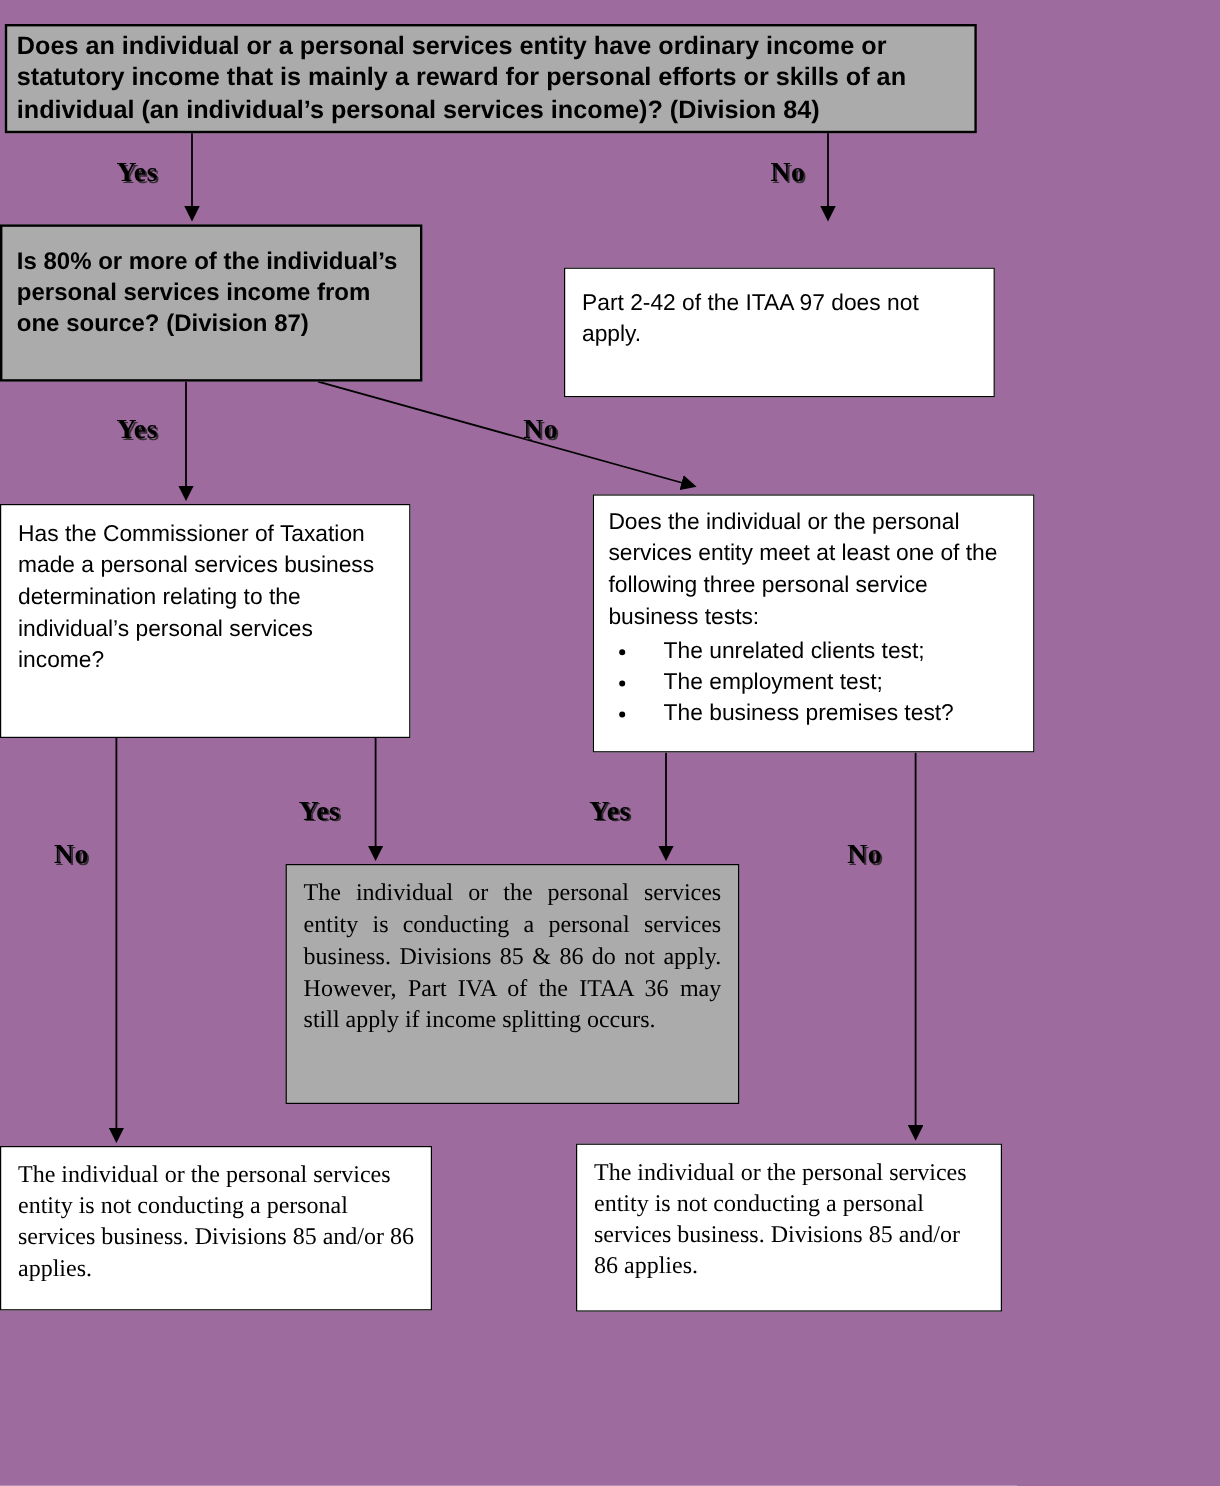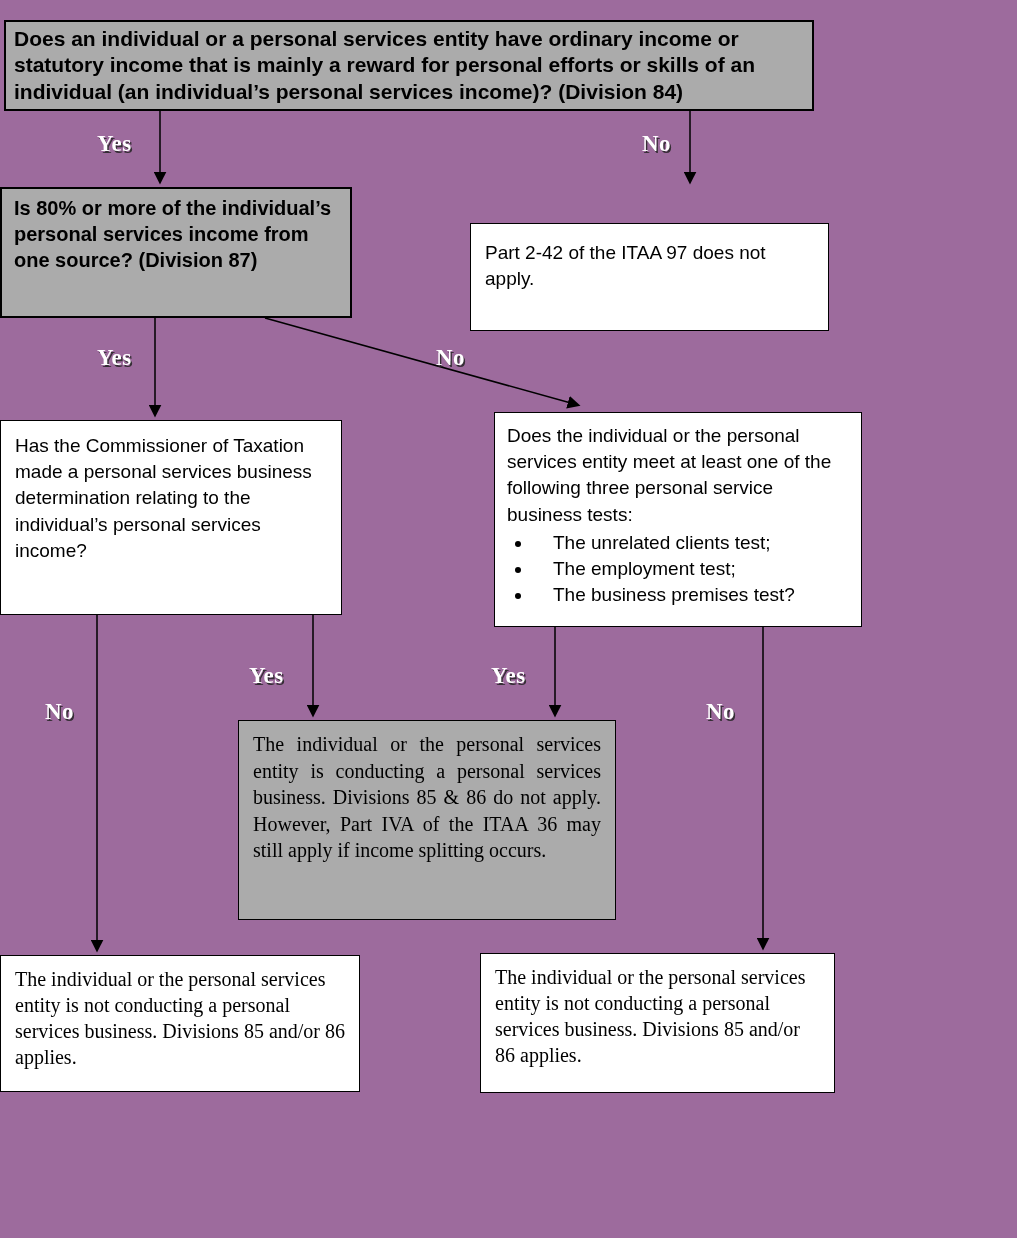--- a/index.html
+++ b/index.html
@@ -28,21 +28,21 @@
     left: 4px; top: 5px; width: 810px; height: 91px;
     border-width: 2px;
     font-weight: bold; font-size: 21px; line-height: 1.25;
     padding: 4px 8px;
     margin-top: 15px;
   }
   .node-80 {
     left: 0px; top: 187px; width: 352px; height: 131px;
     border-width: 2px;
     font-weight: bold; font-size: 20px; line-height: 1.3;
-    padding: 6px 12px;
+    padding: 16px 12px;
   }
   .node-part242 {
     left: 470px; top: 187px; width: 359px; height: 108px;
     font-size: 19px; line-height: 1.35;
     padding: 16px 14px;
     margin-top: 36px;
   }
   .node-commissioner {
     left: 0px; top: 420px; width: 342px; height: 195px;
     font-size: 19px; line-height: 1.38;
@@ -79,21 +79,21 @@
     font-family: "Liberation Serif", serif;
     font-size: 20px; line-height: 1.3;
     padding: 10px 14px;
   }
 
   .edge-label {
     position: absolute;
     font-family: "Liberation Serif", serif;
     font-weight: bold;
     font-size: 23px;
-    color: #ffffff;
+    color: #000000;
     text-shadow: 1.5px 1.5px 0 rgba(35,35,35,0.85);
     letter-spacing: 0.5px;
   }
   .lbl-yes1 { left: 97px;  top: 131px; }
   .lbl-no1  { left: 642px; top: 131px; }
   .lbl-yes2 { left: 97px;  top: 345px; }
   .lbl-no2  { left: 436px; top: 345px; }
   .lbl-yes3 { left: 249px; top: 663px; }
   .lbl-yes4 { left: 491px; top: 663px; }
   .lbl-no3  { left: 45px;  top: 699px; }

